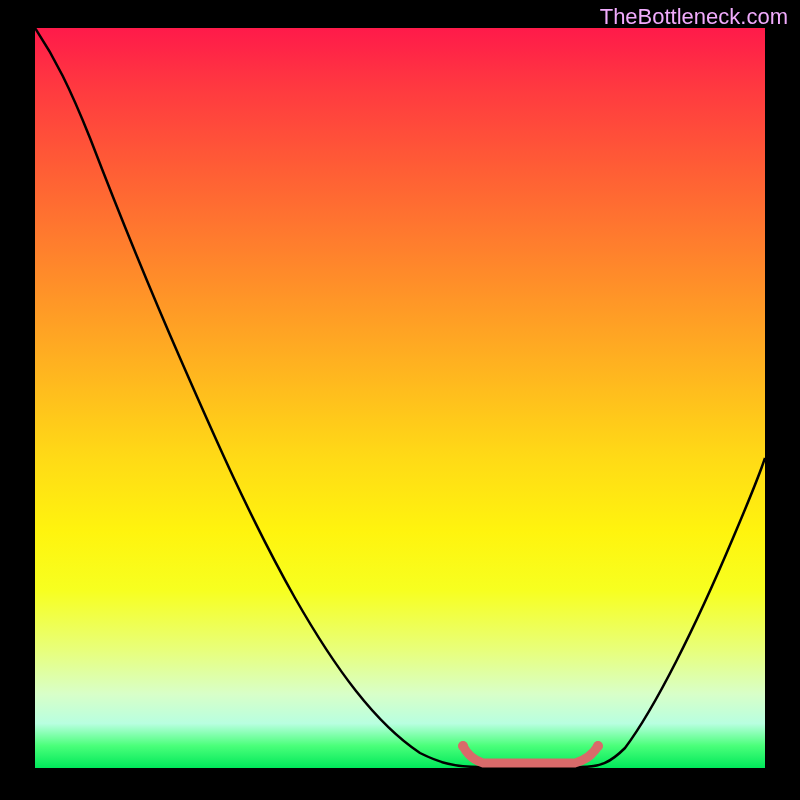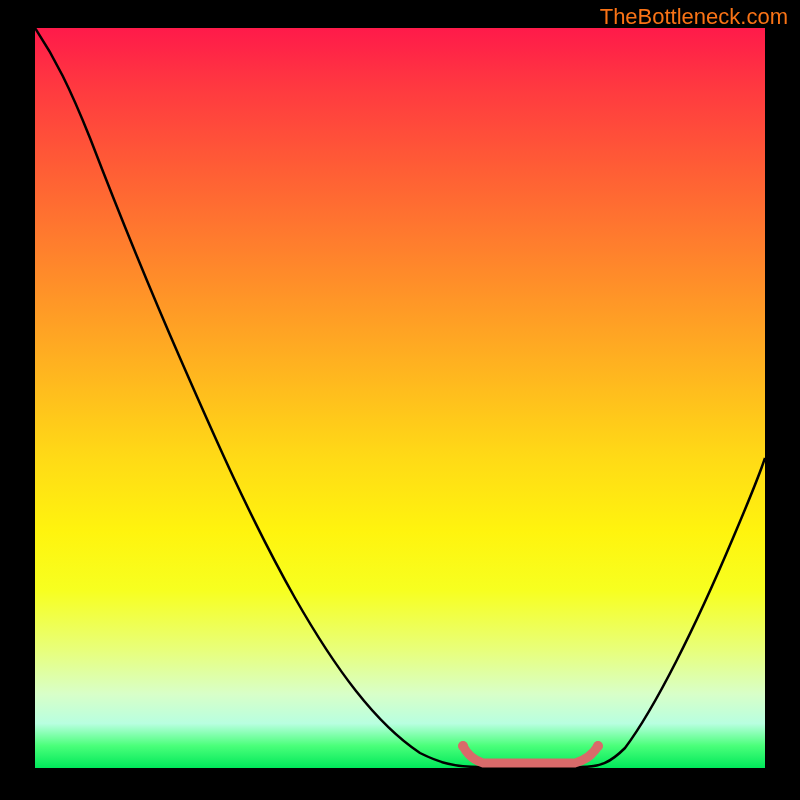--- a/index.html
+++ b/index.html
@@ -7,21 +7,21 @@
     width: 800px;
     height: 800px;
     background: #000;
     position: relative;
     font-family: Arial, sans-serif;
   }
   .watermark {
     position: absolute;
     top: 4px;
     right: 12px;
-    color: #f97316;
+    color: #f0abfc;
     font-size: 22px;
     font-weight: 500;
     z-index: 10;
   }
   .plot-area {
     position: absolute;
     left: 35px;
     top: 28px;
     width: 730px;
     height: 740px;

